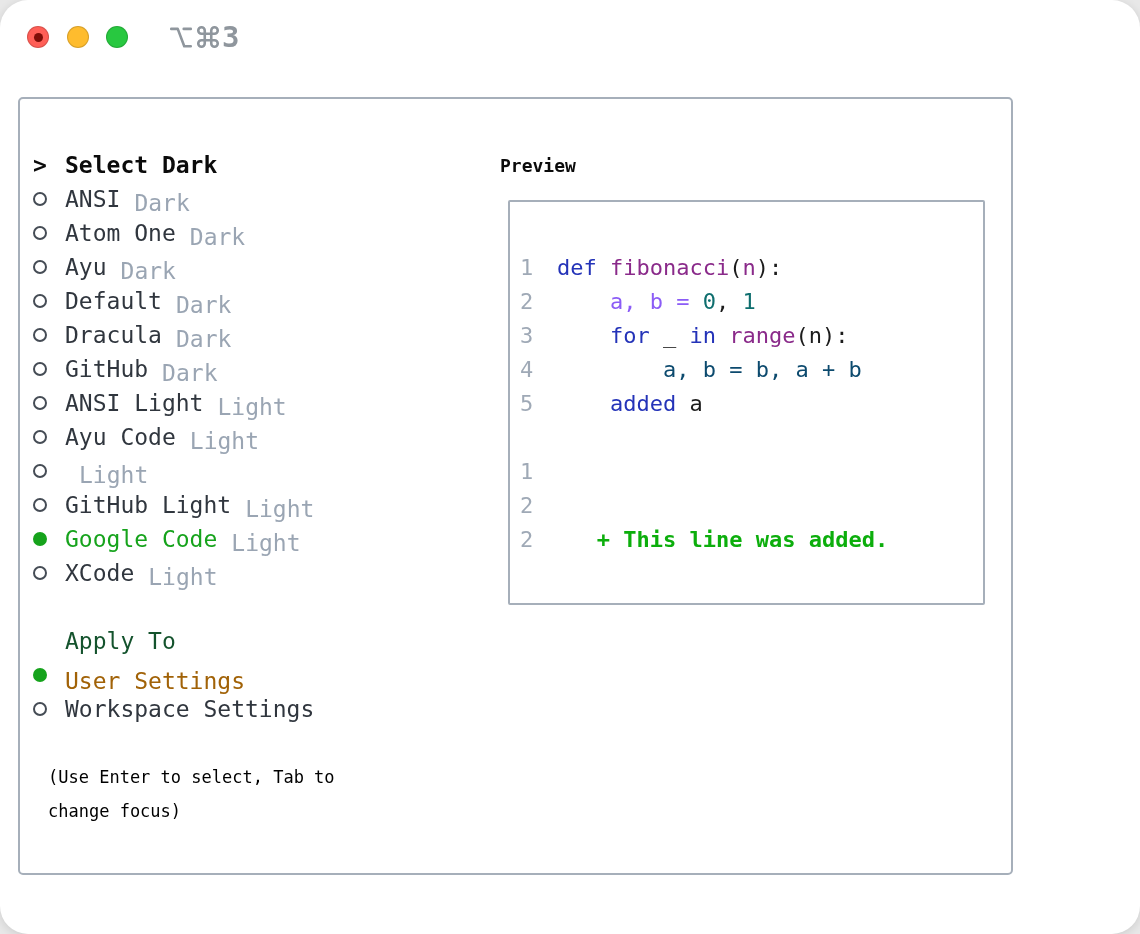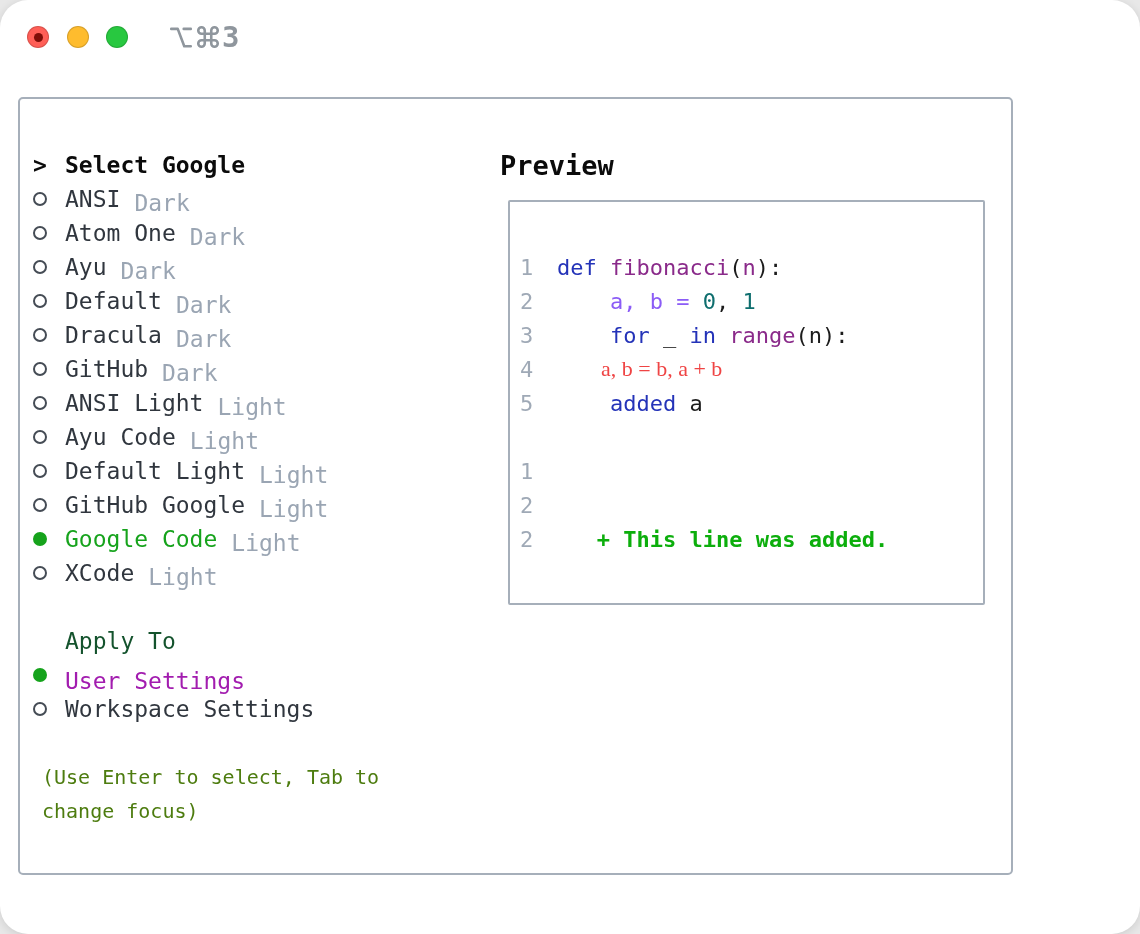--- a/index.html
+++ b/index.html
@@ -28,26 +28,26 @@
   .left-col { position:absolute; left:0; top:49px; width:480px; }
   .row { height:34px; display:flex; align-items:center; padding-left:11px; font-size:23px; color:#30363e; }
   .bullet-wrap { width:34px; display:flex; align-items:center; justify-content:flex-start; flex:0 0 34px; }
   .circle { width:14px; height:14px; border-radius:50%; border:2.5px solid #454c55; margin-left:2px; }
   .circle.filled { border-color:#16a31c; background:#16a31c; }
   .cursor { font-weight:bold; color:#0b0b0b; margin-left:2px; }
   .hdr { font-weight:bold; color:#0b0b0b; }
   .t-name.sel { color:#16a31c; }
   .t-variant { color:#9aa5b3; margin-left:14px;margin-top:8px; }
   .apply-hdr { color:#14532d; }
-  .apply-label.sel { color:#a21caf;margin-top:12px; }
-  .help-row { height:34px; display:flex; align-items:center; padding-left:22px; font-size:20px; color:#4d7c0f; }
+  .apply-label.sel { color:#a16207;margin-top:12px; }
+  .help-row { height:34px; display:flex; align-items:center; padding-left:28px; font-size:17px; color:#000000; }
   .help-block { margin-top:0; }
   
   .preview-title { position:absolute; left:480px; top:49px; height:34px; display:flex; align-items:center;
-    font-size:27px; font-weight:bold; color:#0b0b0b; }
+    font-size:18px; font-weight:bold; color:#0b0b0b; }
   .preview-box {
     position:absolute; left:488px; top:101px; width:477px; height:405px;
     border:2px solid #a6afba; border-radius:2px; background:#fff;
     padding:48px 0 0 10px; overflow:hidden;
   }
   .pv-line { height:34px; display:flex; align-items:center; font-size:22px; white-space:pre; }
   .ln { width:13px; flex:0 0 13px; }
   .codetext { margin-left:24px; white-space:pre; }
 </style>
 </head>
@@ -74,21 +74,21 @@
     <span class="digit">3</span>
   </div>
 
   <div class="main-panel">
 
     <div class="left-col">
       <div class="row">
         <span class="bullet-wrap">
             <span class="cursor">&gt;</span>
           </span>
-        <span class="hdr">Select Google</span>
+        <span class="hdr">Select Dark</span>
       </div>
 
       <div>
           <div class="row">
             <span class="bullet-wrap">
               <span class="circle"></span>
             </span>
             <span class="t-name">ANSI</span>
             <span class="t-variant">Dark</span>
           </div>
@@ -138,28 +138,27 @@
             <span class="bullet-wrap">
               <span class="circle"></span>
             </span>
             <span class="t-name">Ayu Code</span>
             <span class="t-variant">Light</span>
           </div>
           <div class="row">
             <span class="bullet-wrap">
               <span class="circle"></span>
             </span>
-            <span class="t-name">Default Light</span>
-            <span class="t-variant">Light</span>
-          </div>
-          <div class="row">
-            <span class="bullet-wrap">
-              <span class="circle"></span>
-            </span>
-            <span class="t-name">GitHub Google</span>
+            <span class="t-variant">Light</span>
+          </div>
+          <div class="row">
+            <span class="bullet-wrap">
+              <span class="circle"></span>
+            </span>
+            <span class="t-name">GitHub Light</span>
             <span class="t-variant">Light</span>
           </div>
           <div class="row">
             <span class="bullet-wrap">
               <span class="circle filled"></span>
             </span>
             <span class="t-name sel">Google Code</span>
             <span class="t-variant">Light</span>
           </div>
           <div class="row">
@@ -201,21 +200,21 @@
       </div>
     </div>
 
     <div class="preview-title">Preview</div>
 
     <div class="preview-box">
       <div>
           <div class="pv-line"><span class="ln" style="color: rgb(159, 169, 182);">1</span><span class="codetext"><span style="color: rgb(36, 51, 184);">def</span><span style="color: rgb(28, 28, 28);"> </span><span style="color: rgb(138, 42, 138);">fibonacci</span><span style="color: rgb(28, 28, 28);">(</span><span style="color: rgb(138, 42, 138);">n</span><span style="color: rgb(28, 28, 28);">):</span></span></div>
           <div class="pv-line"><span class="ln" style="color: rgb(159, 169, 182);">2</span><span class="codetext"><span style="color: #8b5cf6;">    a, b = </span><span style="color: rgb(14, 110, 110);">0</span><span style="color: rgb(28, 28, 28);">, </span><span style="color: rgb(14, 110, 110);">1</span></span></div>
           <div class="pv-line"><span class="ln" style="color: rgb(159, 169, 182);">3</span><span class="codetext"><span style="color: rgb(28, 28, 28);">    </span><span style="color: rgb(36, 51, 184);">for</span><span style="color: rgb(28, 28, 28);"> _ </span><span style="color: rgb(36, 51, 184);">in</span><span style="color: rgb(28, 28, 28);"> </span><span style="color: rgb(138, 42, 138);">range</span><span style="color: rgb(28, 28, 28);">(n):</span></span></div>
-          <div class="pv-line"><span class="ln" style="color: rgb(159, 169, 182);">4</span><span class="codetext"><span style="color: #ef4444; font-family: Liberation Serif, serif;">        a, b = b, a + b</span></span></div>
+          <div class="pv-line"><span class="ln" style="color: rgb(159, 169, 182);">4</span><span class="codetext"><span style="color: #0c4a6e;">        a, b = b, a + b</span></span></div>
           <div class="pv-line"><span class="ln" style="color: rgb(159, 169, 182);">5</span><span class="codetext"><span style="color: rgb(28, 28, 28);">    </span><span style="color: rgb(36, 51, 184);">added</span><span style="color: rgb(28, 28, 28);"> a</span></span></div>
           <div class="pv-line"><span class="ln" style="color: rgb(159, 169, 182);"></span><span class="codetext"></span></div>
           <div class="pv-line"><span class="ln" style="color: rgb(159, 169, 182);">1</span></div>
           <div class="pv-line"><span class="ln" style="color: rgb(159, 169, 182);">2</span></div>
           <div class="pv-line"><span class="ln" style="color: rgb(159, 169, 182);">2</span><span class="codetext"><span style="color: rgb(12, 174, 12); font-weight: bold;">   + This line was added.</span></span></div>
         </div>
     </div>
 
   </div>
 </div>

